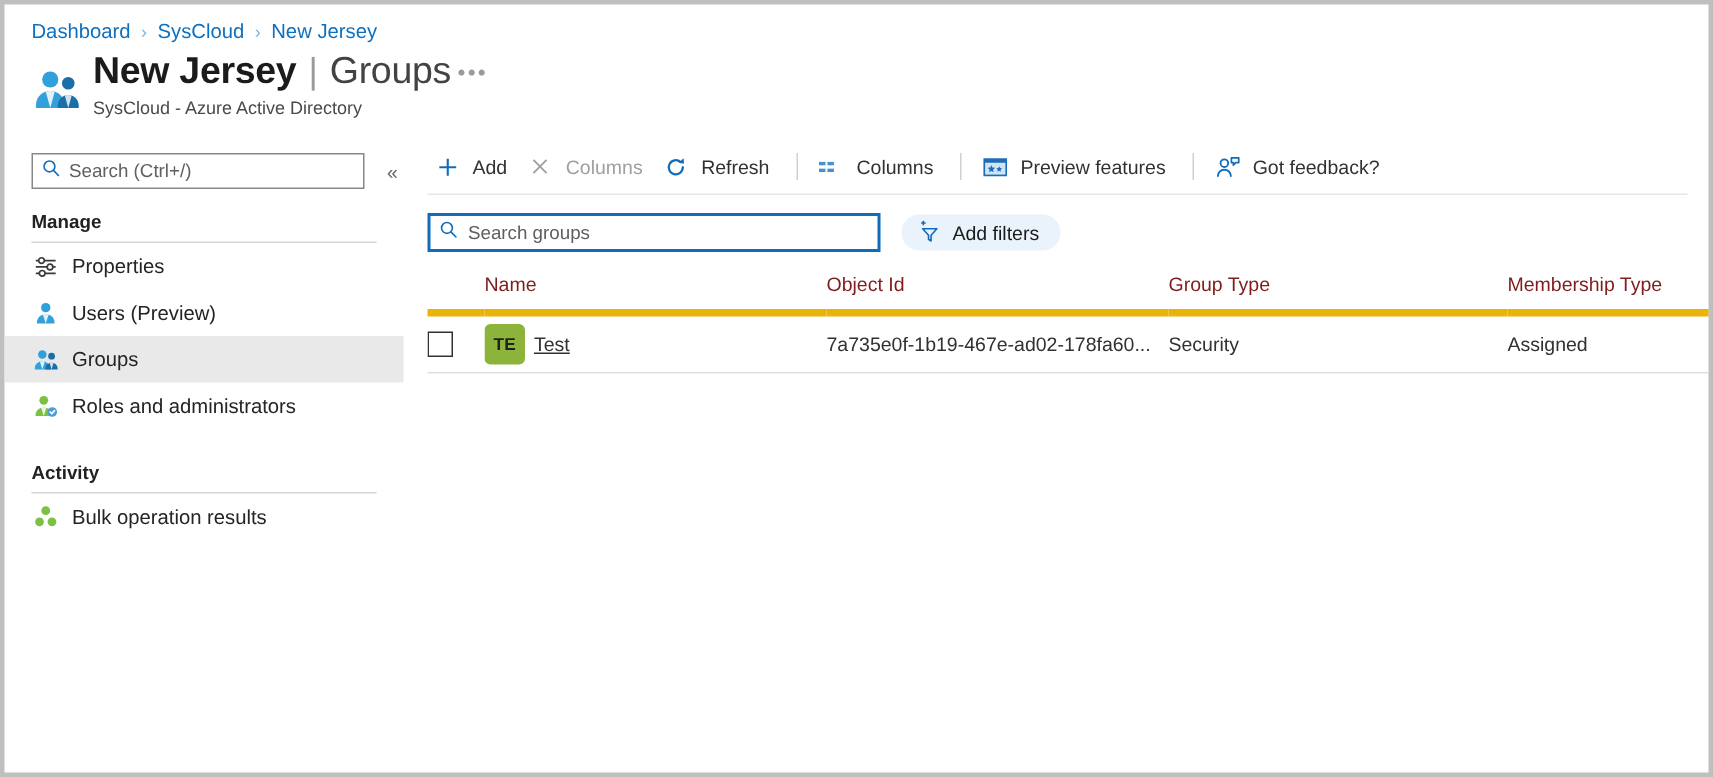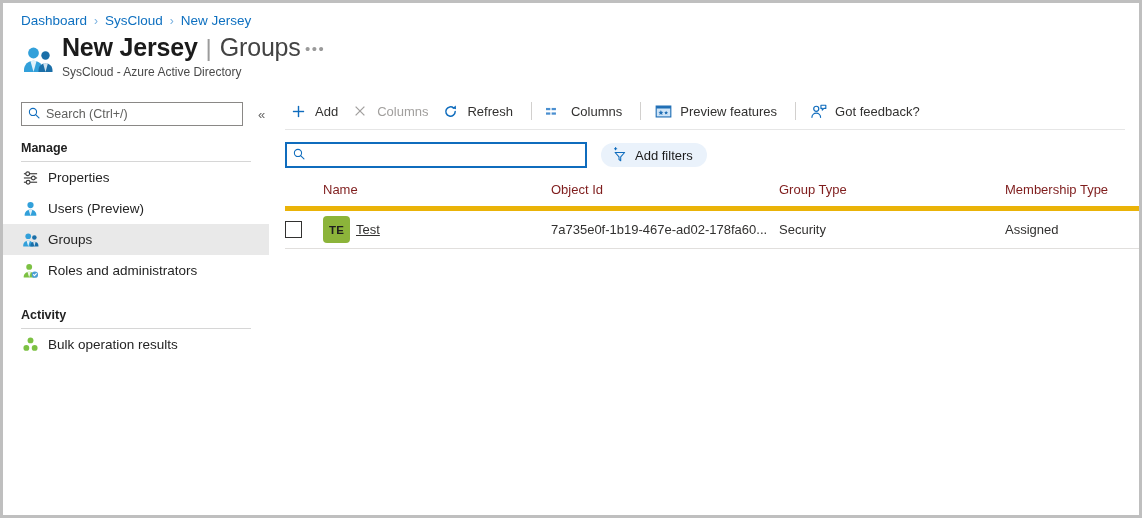--- a/index.html
+++ b/index.html
@@ -537,20 +537,21 @@
     <div class="toolbar-rule"></div>
 
     <div class="filter-row">
       <div class="grid-search">
         <span>
           <svg viewBox="0 0 14 14" width="12" height="12">
             <circle cx="5.8" cy="5.8" r="4.2" fill="none" stroke="#0f6cbd" stroke-width="1.25"></circle>
             <line x1="8.9" y1="8.9" x2="12.8" y2="12.8" stroke="#0f6cbd" stroke-width="1.25" stroke-linecap="round"></line>
           </svg>
         </span>
+        <input type="text" placeholder="Search groups" style="">
       </div>
 
       <div class="add-filters">
         <span class="ic">
           <svg viewBox="0 0 18 18" width="16" height="16">
             <polygon points="3.5,6.2 14.2,6.2 9.8,11.0 9.8,15.4 7.9,14.2 7.9,11.0" fill="none" stroke="#0f6cbd" stroke-width="1.2" stroke-linejoin="round"></polygon>
             <line x1="4.0" y1="3.1" x2="4.0" y2="0.6" stroke="#0f6cbd" stroke-width="1.2" stroke-linecap="round"></line>
             <line x1="2.8" y1="1.9" x2="5.3" y2="1.9" stroke="#0f6cbd" stroke-width="1.2" stroke-linecap="round"></line>
           </svg>
         </span>

